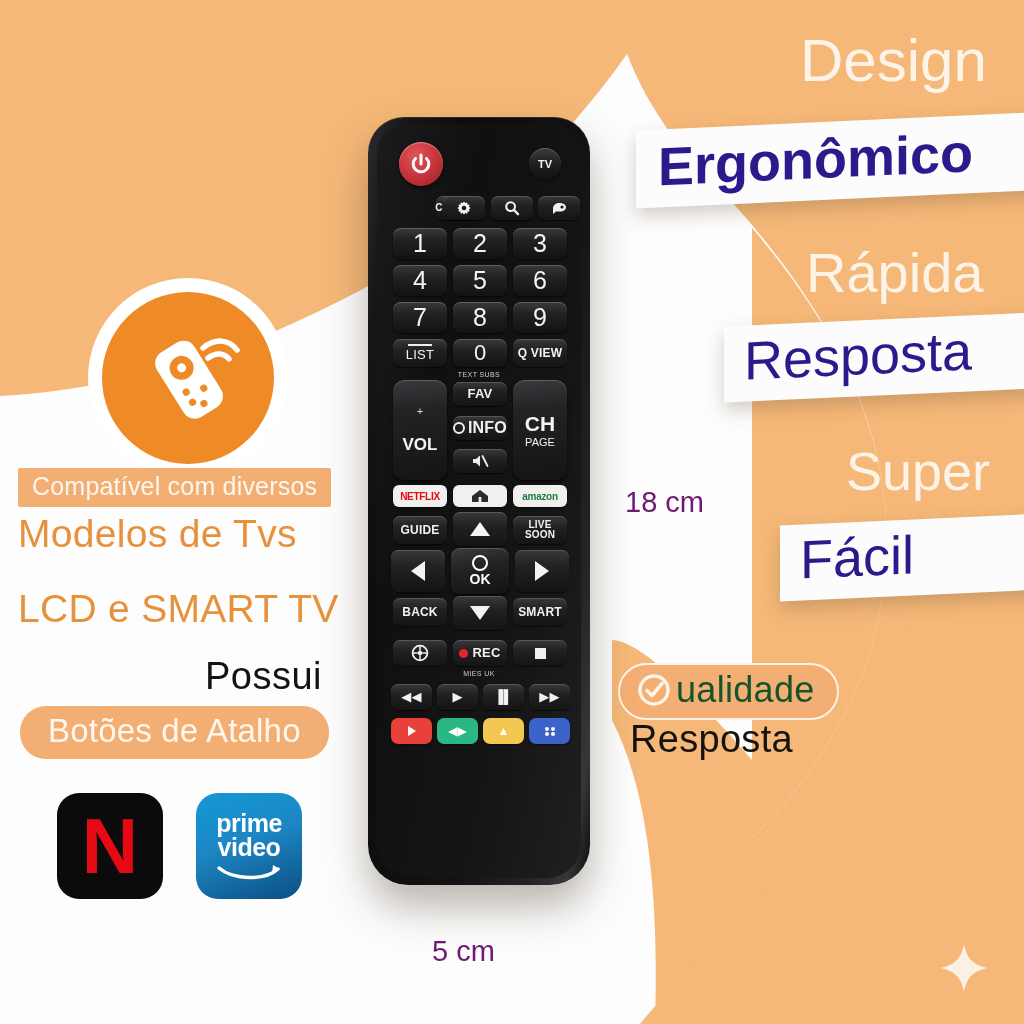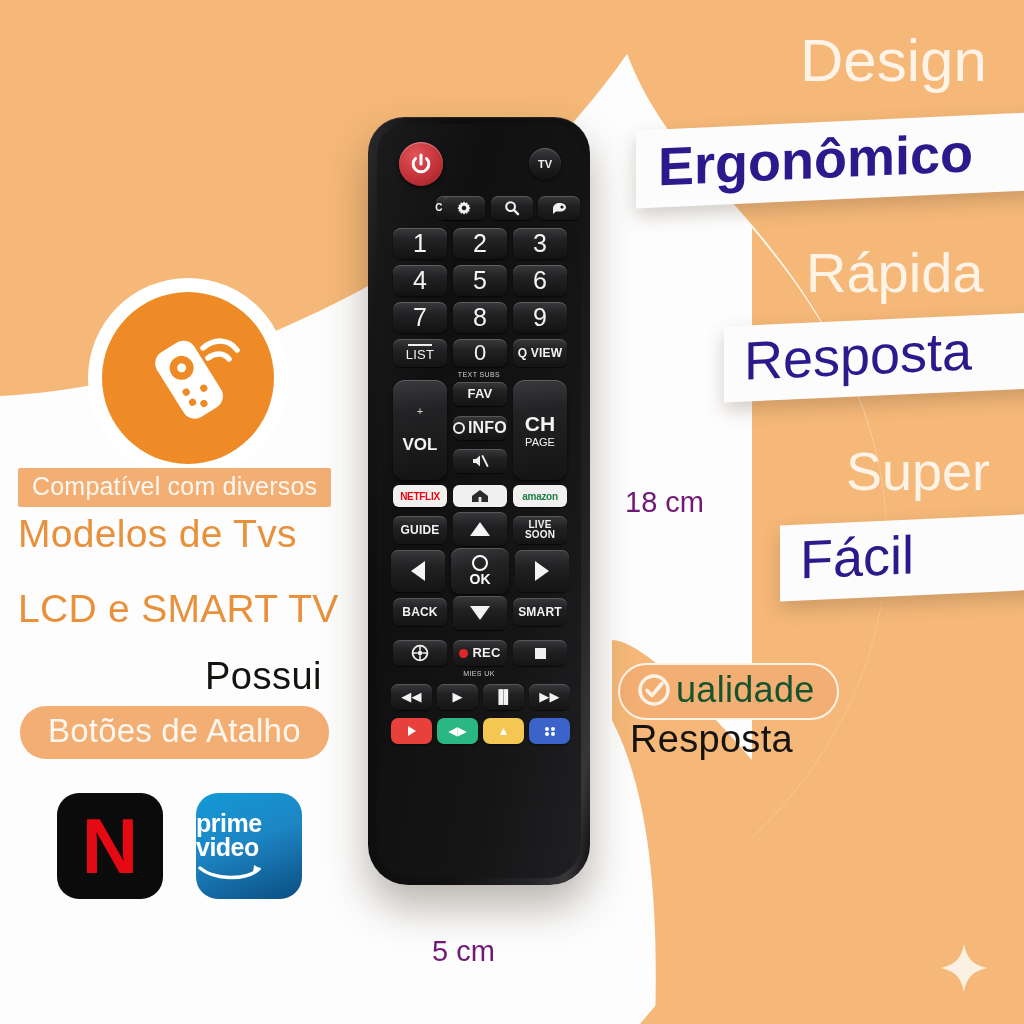--- a/index.html
+++ b/index.html
@@ -59,21 +59,21 @@
     display:flex;align-items:center;justify-content:center;
     color:#E50914;font-family:"Liberation Sans",sans-serif;
     font-size:78px;font-weight:bold;line-height:1;
   }
   #prime-icon{
     left:196px;top:793px;width:106px;height:106px;
     background:linear-gradient(160deg,#1399D6 0%,#1D86C4 45%,#0B4E82 100%);
   }
   #prime-icon .pv{
     position:absolute;inset:0;display:flex;flex-direction:column;
-    justify-content:center;color:#fff;line-height:.98;
+    align-items:center;justify-content:center;color:#fff;line-height:.98;
   }
   #prime-icon .pv b{font-size:25px;font-weight:bold;letter-spacing:-.5px;}
   #prime-icon .pv i{font-style:normal;font-size:25px;font-weight:bold;letter-spacing:-.5px;}
 
   
   .r-word{position:absolute;white-space:nowrap;}
   .r-plain{color:#FDF3E7;font-weight:normal;}
   .r-ban{
     position:absolute;background:#FCFCFC;
     transform:skewY(-2.6deg);

